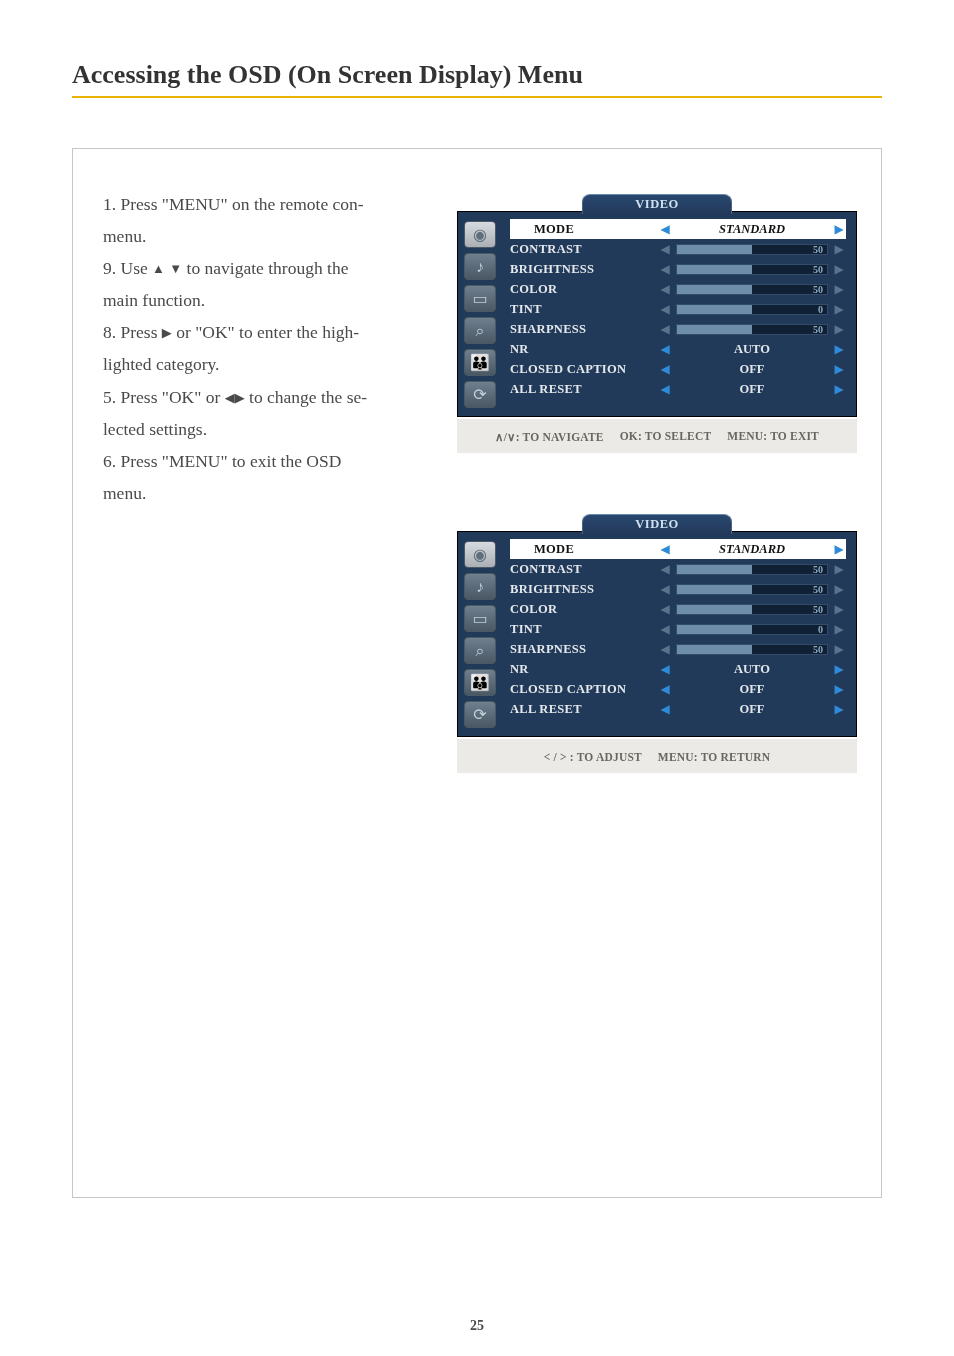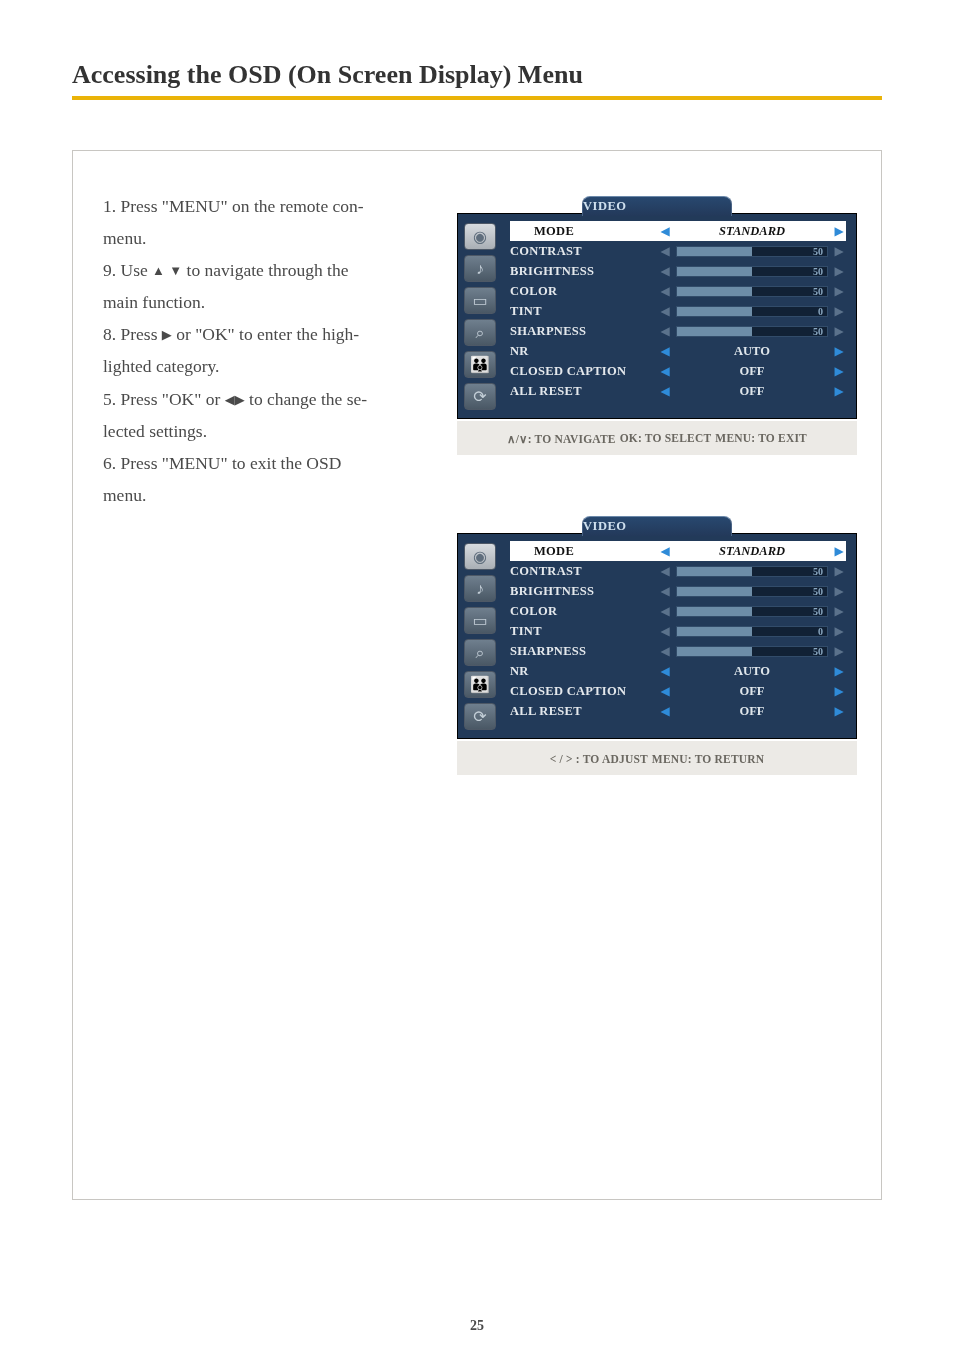--- a/index.html
+++ b/index.html
@@ -8,21 +8,21 @@
     font-family: "Palatino Linotype", "Book Antiqua", Palatino, serif;
     background: #fff;
     position: relative;
     width: 954px;
     height: 1356px;
   }
   .page {
     padding: 60px 72px 0 72px;
   }
   .title-wrap {
-    border-bottom: 4px solid #eab308;
+    border-bottom: 2px solid #eab308;
     padding-bottom: 6px;
     margin-bottom: 50px;
   }
   .title {
     font-size: 26px;
     font-weight: bold;
     color: #333;
     text-shadow: 0 0 1px rgba(255,255,255,.6);
   }
   .frame {
@@ -66,21 +66,21 @@
     top: -18px;
     left: 50%;
     transform: translateX(-50%);
     width: 150px;
     height: 20px;
     background: linear-gradient(#28486f,#23395a);
     border-radius: 8px 8px 0 0;
     border-top: 1px solid #6c89aa;
     border-left: 1px solid #4a6385;
     border-right: 1px solid #4a6385;
-    text-align: left;
+    text-align: center;
     font-weight: bold;
     color: #cfe0ef;
     font-size: 12.5px;
     line-height: 19px;
     letter-spacing: .5px;
   }
   .osd-body {
     display: flex;
     padding: 7px 10px 8px 6px;
   }
@@ -158,21 +158,21 @@
   }
   .hint {
     width: 400px;
     background: #eceae6;
     padding: 8px 6px;
     margin-bottom: 60px;
     text-align: center;
   }
   .hint-in {
     display:inline-flex;
-    gap:4px;
+    gap:16px;
     font-size: 11.5px;
     font-weight: bold;
     color: #6a6760;
     letter-spacing: .2px;
   }
   .pagenum {
     position: absolute;
     bottom: 22px;
     left: 0; right: 0;
     text-align: center;

